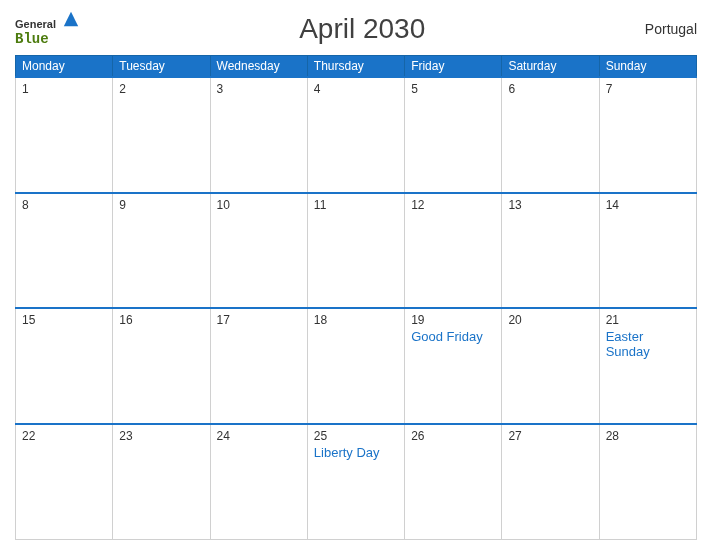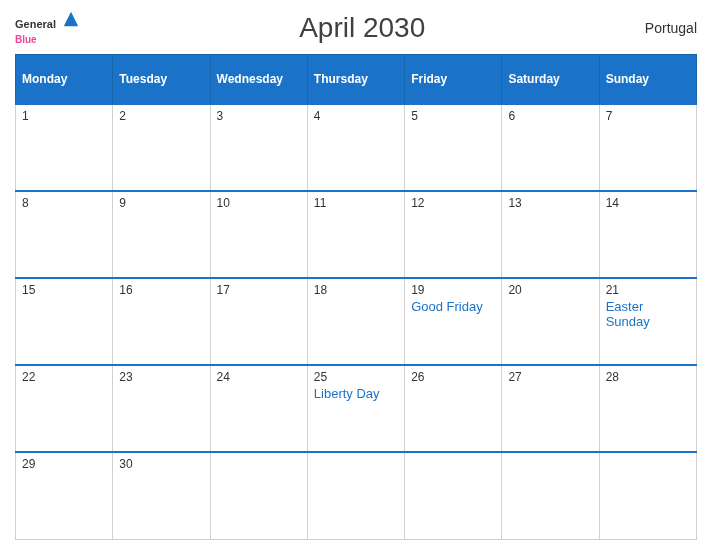--- a/index.html
+++ b/index.html
@@ -30,23 +30,24 @@
       font-weight: bold;
       color: #333;
     }
     .logo-general {
       color: #333;
       font-weight: bold;
       font-size: 11px;
       line-height: 1.1;
     }
     .logo-blue {
-      color: #ec4899;
+      color: #4d7c0f;
       font-weight: bold;
-      font-size: 10px;
+      font-size: 14px;
+      font-family: Liberation Mono, monospace;
     }
     .logo-icon {
       width: 18px;
       height: 18px;
       margin-left: 2px;
     }
     .title {
       font-size: 28px;
       font-weight: normal;
       color: #404040;
@@ -59,22 +60,22 @@
     .cal-table {
       width: 100%;
       border-collapse: collapse;
       table-layout: fixed;
       height: 100%;
     }
     .cal-table th {
       background-color: #1a73c8;
       color: #fff;
       font-size: 12px;
-      font-weight: bold;
-      padding: 17px 6px;
+      font-weight: normal;
+      padding: 3px 6px;
       text-align: left;
       border: 1px solid #1565a8;
     }
     .cal-table td {
       vertical-align: top;
       padding: 4px 6px;
       border: 1px solid #d0d0d0;
       font-size: 12px;
       height: 72px;
     }
@@ -216,28 +217,15 @@
           <td>
             <span class="day-num">26</span>
           </td>
           <td>
             <span class="day-num">27</span>
           </td>
           <td>
             <span class="day-num">28</span>
           </td>
         </tr>
-        <tr class="week-row">
-          <td>
-            <span class="day-num">29</span>
-          </td>
-          <td>
-            <span class="day-num">30</span>
-          </td>
-          <td class="empty-cell"></td>
-          <td class="empty-cell"></td>
-          <td class="empty-cell"></td>
-          <td class="empty-cell"></td>
-          <td class="empty-cell"></td>
-        </tr>
       </tbody>
   </table>
 </div>
 
 </body></html>

